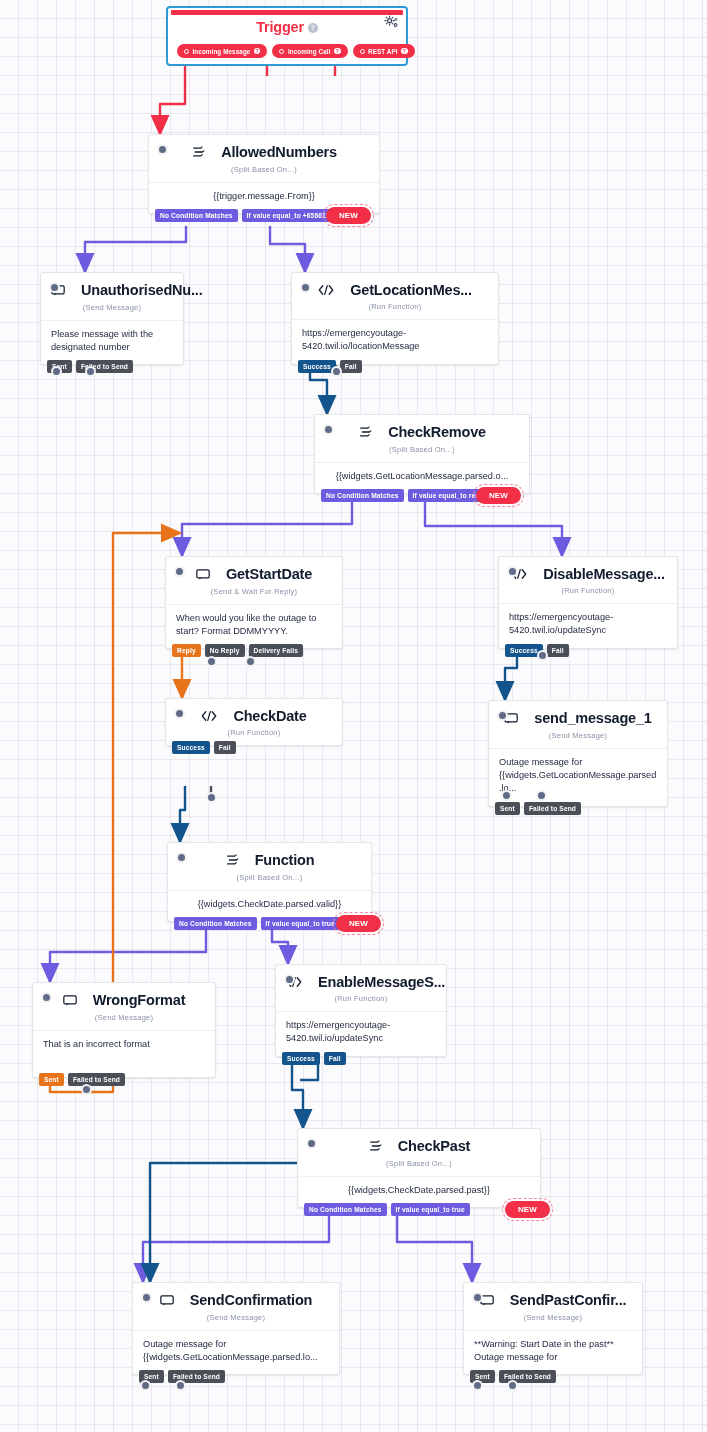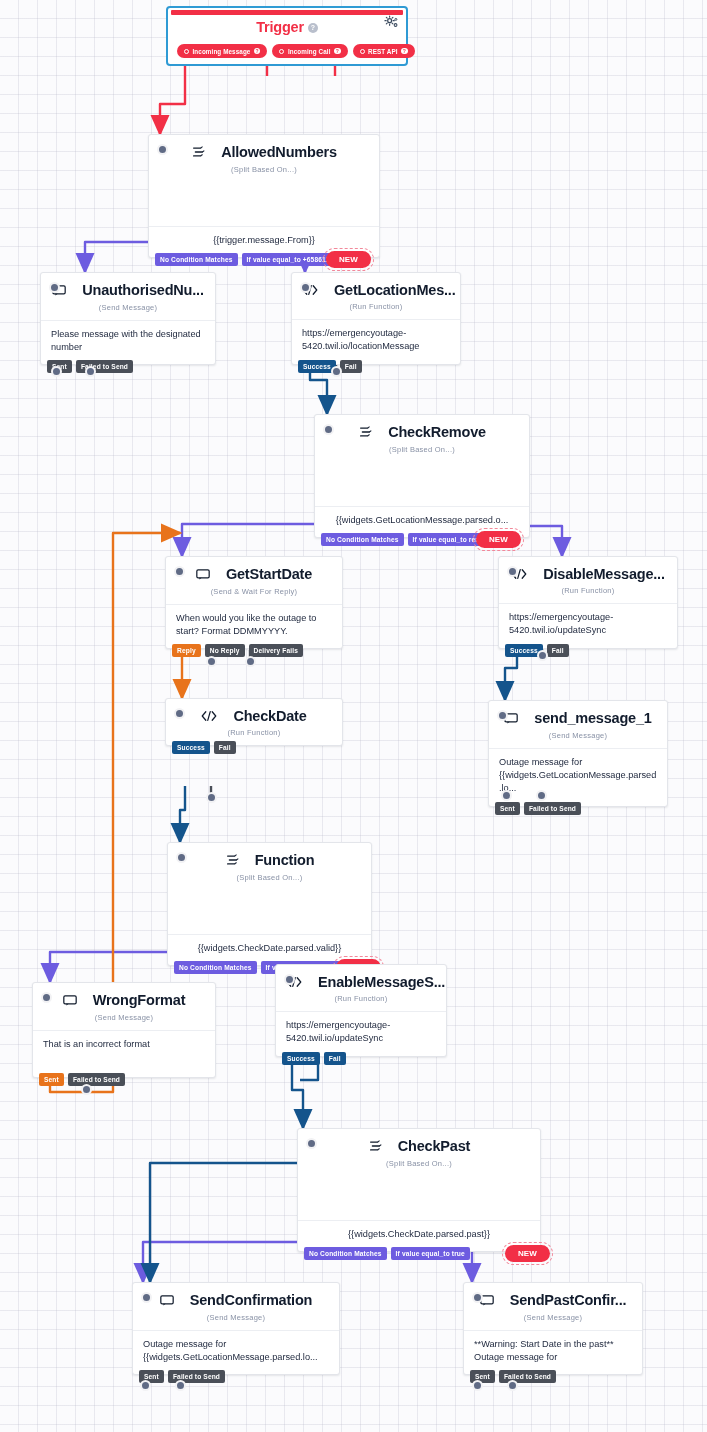--- a/index.html
+++ b/index.html
@@ -51,21 +51,21 @@
     font-size:7.5px;color:#8891a5;
     letter-spacing:.25px;
     margin-top:2px;padding-bottom:6px;
   }
   .body{
     border-top:1px solid #eceef2;
     padding:7px 10px 10px 10px;
     font-size:9.2px;line-height:1.45;color:#232c41;
     word-break:break-word;
   }
-  .body.centered{text-align:center;margin-top:44px;}
+  .body.centered{text-align:center;}
 
   
   .ic{display:inline-block;line-height:0;}
   .ic svg{display:block;}
 
   
   .pills{position:absolute;left:6px;bottom:-9px;display:flex;gap:4px;align-items:flex-start;}
   .pill{
     font-size:6.6px;color:#fff;
     padding:3px 5px;border-radius:2px;
@@ -245,21 +245,21 @@
   <div class="body centered">{{trigger.message.From}}</div>
   <div class="pills">
     <span class="pill purple">No Condition Matches</span>
     <span class="pill purple">If value equal_to +6586115961</span>
   </div>
   <div class="pills right" style="bottom:-11px;">
     <span class="pill new">NEW</span>
   </div>
 </div>
 
-<div class="node" style="left:40px;top:272px;width:176px;">
+<div class="node" style="left:40px;top:272px;width:144px;">
   <div class="head">
     <span class="dot"></span>
     <span class="title">
       <span class="ic">
           <svg width="14" height="13" viewBox="0 0 17 14">
             <rect x="1" y="1.5" width="15" height="9.5" rx="1.6" fill="none" stroke="#121c2d" stroke-width="1.5"></rect>
             <path d="M4.2 11v2.2l2.6-2.2" fill="#121c2d"></path>
           </svg>
         </span>
       <span>UnauthorisedNu...</span>
@@ -268,21 +268,21 @@
   </div>
   <div class="body">Please message with the designated number</div>
   <div class="pills">
     <span class="pill grey">Sent</span>
     <span class="pill grey">Failed to Send</span>
   </div>
 </div>
 <div class="endnode" style="left:51px;top:366px;"></div>
 <div class="endnode" style="left:85px;top:366px;"></div>
 
-<div class="node" style="left:291px;top:272px;width:170px;">
+<div class="node" style="left:291px;top:272px;width:208px;">
   <div class="head">
     <span class="dot"></span>
     <span class="title">
       <span class="ic">
           <svg width="16" height="12" viewBox="0 0 18 12">
             <path d="M5.4 1.2L1.4 6l4 4.8M12.6 1.2l4 4.8-4 4.8M10.4 1L7.6 11" stroke="#121c2d" stroke-width="1.4" fill="none" stroke-linecap="round" stroke-linejoin="round"></path>
           </svg>
         </span>
       <span>GetLocationMes...</span>
     </span>

